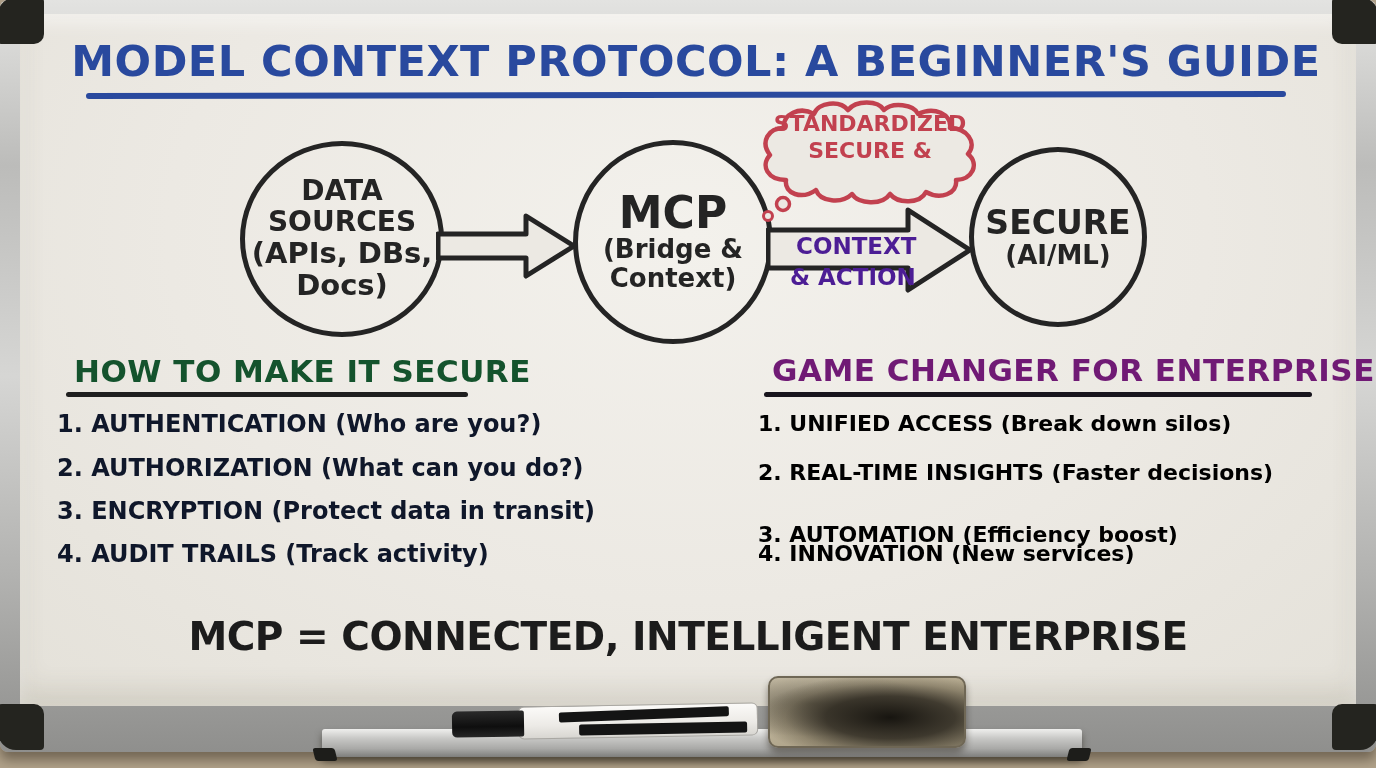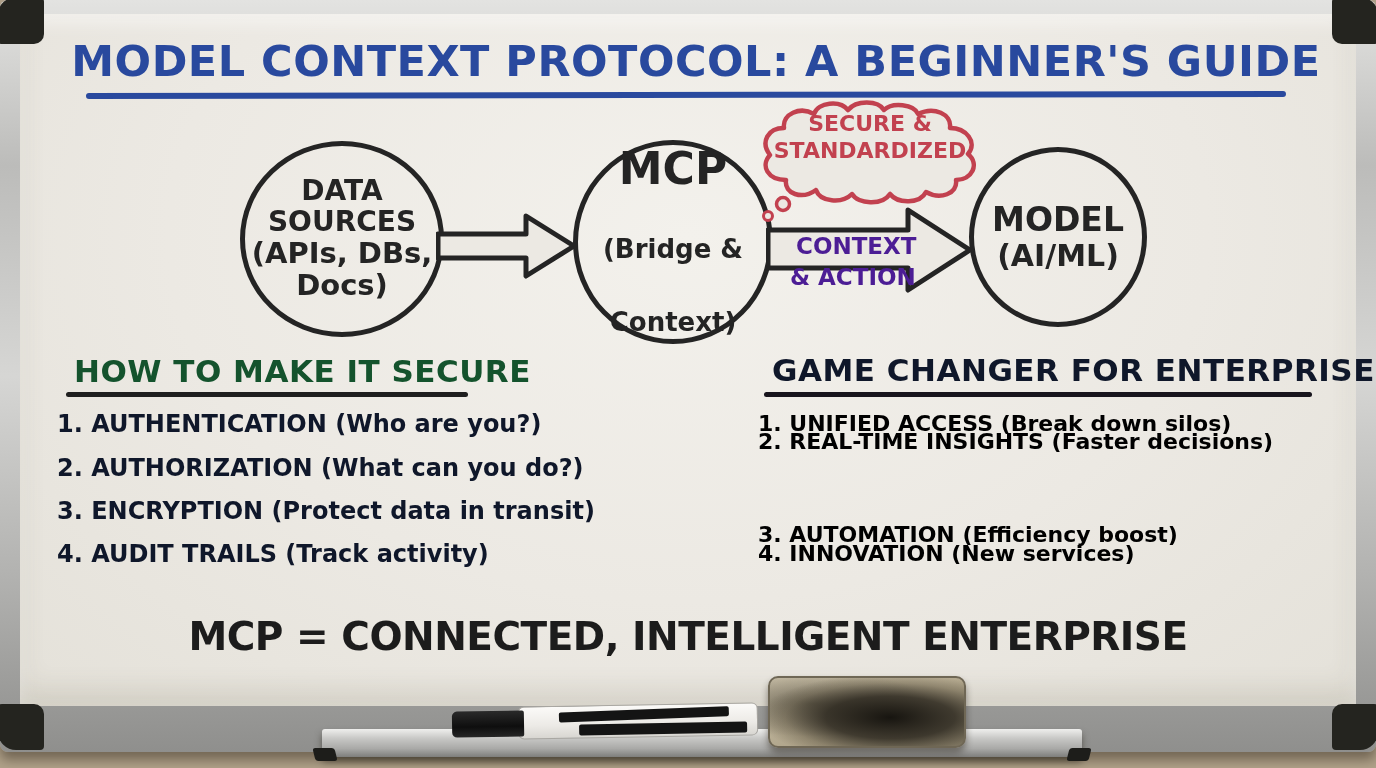--- a/index.html
+++ b/index.html
@@ -54,52 +54,52 @@
     font-size:43px; font-weight:bold; color:#29499e; letter-spacing:0.5px;
   }
   .title-underline { position:absolute; left:86px; top:92px; width:1200px; height:6px; background:#29499e; border-radius:3px; transform:rotate(-0.1deg); }
 
   .node {
     position:absolute; border:5px solid #242424; border-radius:50%;
     display:flex; flex-direction:column; align-items:center; justify-content:center;
     text-align:center; font-weight:bold; color:#242424; line-height:1.1;
   }
   .node-data  { left:240px; top:141px; width:204px; height:196px; }
-  .node-mcp   { left:573px; top:140px; width:200px; height:204px;gap:44px; }
+  .node-mcp   { left:573px; top:140px; width:200px; height:204px; }
   .node-model { left:969px; top:147px; width:178px; height:180px; }
   .node-data .l  { font-size:28px; }
   .node-data .s  { font-size:29px; }
   .node-mcp .big { font-size:44px; line-height:1.0; }
   .node-mcp .s   { font-size:26px; }
   .node-model .big { font-size:33px; }
-  .node-model .s   { font-size:30px; }
+  .node-model .s   { font-size:26px; }
 
   .arrow-svg { position:absolute; }
   .arrow1 { left:436px; top:210px; }
   .arrow2 { left:766px; top:206px; }
 
   .cloud-svg { position:absolute; left:752px; top:100px; }
   .cloud-text {
     position:absolute; left:772px; top:110px; width:196px; text-align:center;
     color:#c2414f; font-weight:bold; font-size:22px; line-height:27px;
   }
 
   .ctx-label { position:absolute; font-weight:bold; color:#4c1d95; font-size:23px; }
   .ctx1 { left:796px; top:233px; }
   .ctx2 { left:790px; top:264px; }
 
   .sec-head { position:absolute; left:74px; top:353px; font-size:31px; font-weight:bold; color:#14532d; letter-spacing:0.5px; }
   .sec-underline { position:absolute; left:66px; top:392px; width:402px; height:5px; background:#1f1f1f; border-radius:3px; }
   .sec-item { position:absolute; left:57px; font-size:24px; font-weight:bold; color:#0f172a; white-space:nowrap; }
   .sec-item.i1 { top:410px; } .sec-item.i2 { top:454px; } .sec-item.i3 { top:497px; } .sec-item.i4 { top:540px; }
 
-  .ent-head { position:absolute; left:772px; top:352px; font-size:31px; font-weight:bold; color:#0f172a; letter-spacing:0.5px; }
+  .ent-head { position:absolute; left:772px; top:352px; font-size:31px; font-weight:bold; color:#701a75; letter-spacing:0.5px; }
   .ent-underline { position:absolute; left:764px; top:392px; width:548px; height:5px; background:#18151d; border-radius:3px; }
   .ent-item { position:absolute; left:758px; font-size:22px; font-weight:bold; color:#000000; white-space:nowrap; }
-  .ent-item.i1 { top:411px; } .ent-item.i2 { top:429px; } .ent-item.i3 { top:522px; } .ent-item.i4 { top:541px; }
+  .ent-item.i1 { top:411px; } .ent-item.i2 { top:460px; } .ent-item.i3 { top:522px; } .ent-item.i4 { top:541px; }
 
   .footer-statement {
     position:absolute; left:0; top:614px; width:1376px; text-align:center;
     font-size:39px; font-weight:bold; color:#1c1c1c; letter-spacing:-0.5px;
   }
 </style>
 </head>
 <body>
 
 <div class="frame">
@@ -143,32 +143,32 @@
            C 206 94, 188 100, 174 92
            C 168 104, 146 104, 138 94
            C 130 106, 106 104, 100 94
            C 90 104, 68 102, 64 90
            C 50 100, 32 94, 34 80
            C 16 80, 8 66, 18 55 Z" fill="#ece9e3" stroke="#c2414f" stroke-width="4.5" stroke-linejoin="round"></path>
   <circle cx="31" cy="104" r="6.5" fill="#ece9e3" stroke="#c2414f" stroke-width="3.5"></circle>
   <circle cx="16" cy="116" r="4.5" fill="#ece9e3" stroke="#c2414f" stroke-width="3"></circle>
 </svg>
 <div class="cloud-text">
+  <div>STANDARDIZED</div>
   <div>SECURE &amp;</div>
-  <div>STANDARDIZED</div>
 </div>
 
 <svg class="arrow-svg arrow2" width="208" height="96" viewBox="0 0 208 96">
   <polygon points="2,24 142,24 142,4 204,44 142,84 142,62 2,62" fill="#ece9e3" stroke="#242424" stroke-width="5" stroke-linejoin="round"></polygon>
 </svg>
 <div class="ctx-label ctx1">CONTEXT</div>
 <div class="ctx-label ctx2">&amp; ACTION</div>
 
 <div class="node node-model">
-  <span class="big">MODEL</span>
+  <span class="big">SECURE</span>
   <span class="s">(AI/ML)</span>
 </div>
 
 <div class="sec-head">HOW TO MAKE IT SECURE</div>
 <div class="sec-underline"></div>
 <div class="sec-item i1">1. AUTHENTICATION (Who are you?)</div>
 <div class="sec-item i2">2. AUTHORIZATION (What can you do?)</div>
 <div class="sec-item i3">3. ENCRYPTION (Protect data in transit)</div>
 <div class="sec-item i4">4. AUDIT TRAILS (Track activity)</div>
 

